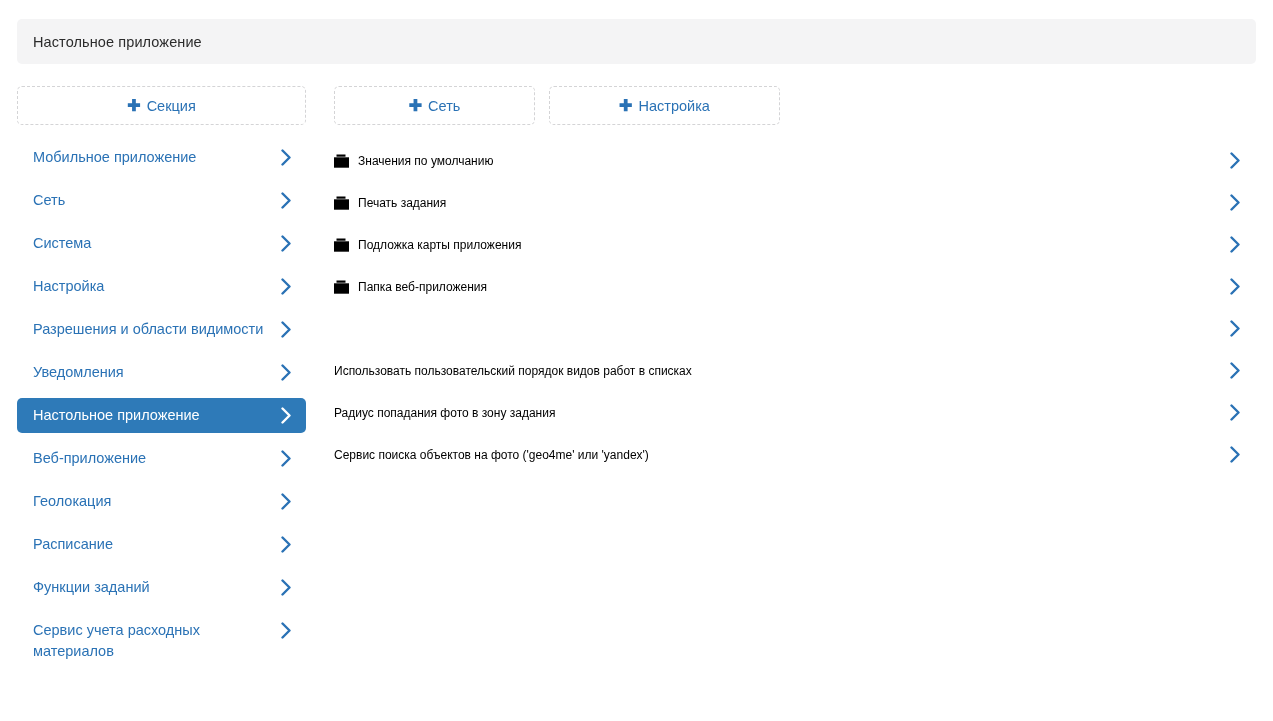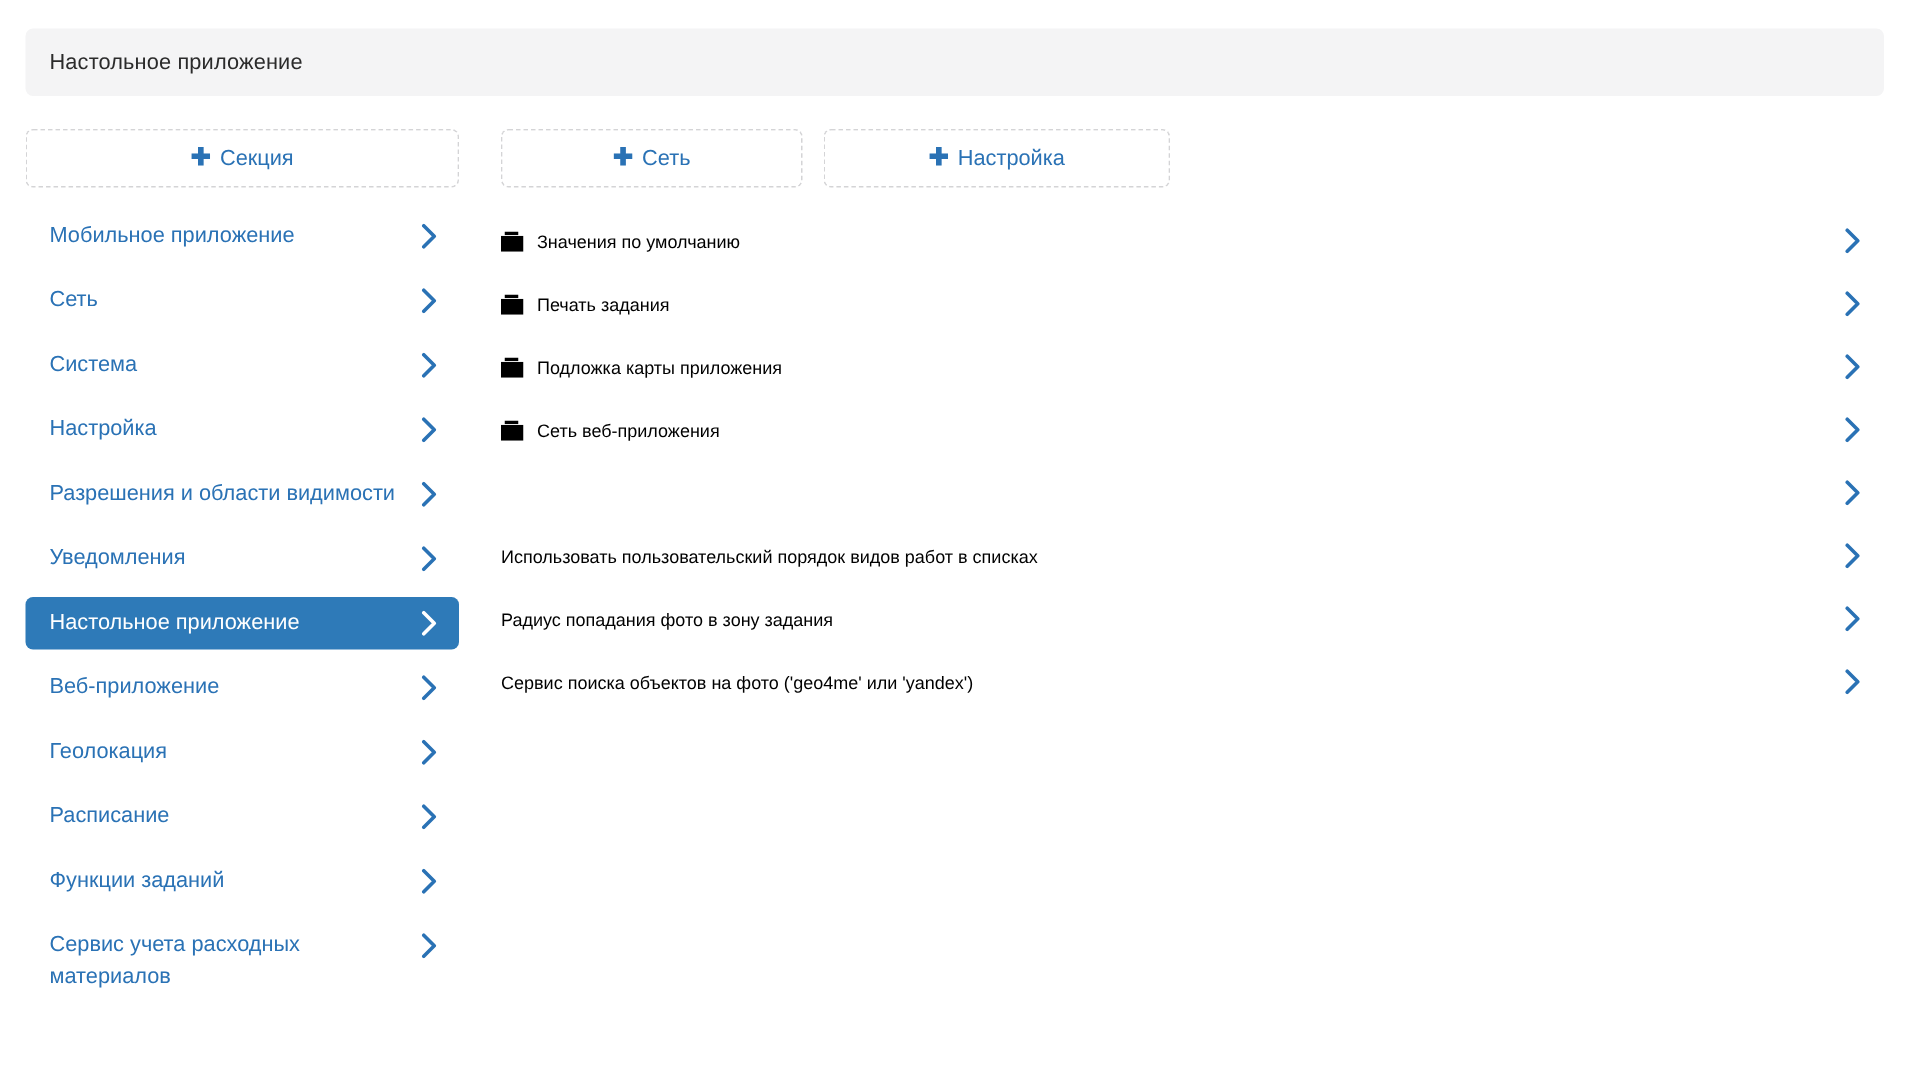--- a/index.html
+++ b/index.html
@@ -338,21 +338,21 @@
       </span>
     </div>
 
     <div class="ml-row">
       <span class="ml-icon">
         <svg width="15" height="14" viewBox="0 0 15 14">
           <rect x="2.5" y="0.5" width="9" height="2.2" fill="#000000"></rect>
           <rect x="0" y="3.3" width="15" height="10.4" fill="#000000"></rect>
         </svg>
       </span>
-      <span class="ml-label">Сеть веб-приложения</span>
+      <span class="ml-label">Папка веб-приложения</span>
       <span class="chev">
         <svg width="11" height="17" viewBox="0 0 11 17">
             <path d="M1.5 1.5 L8.5 8.5 L1.5 15.5" fill="none" stroke="#2a72b5" stroke-width="2.4" stroke-linecap="round" stroke-linejoin="round"></path>
           </svg>
       </span>
     </div>
 
     <div class="ml-row no-icon">
       <span class="chev">
         <svg width="11" height="17" viewBox="0 0 11 17">

